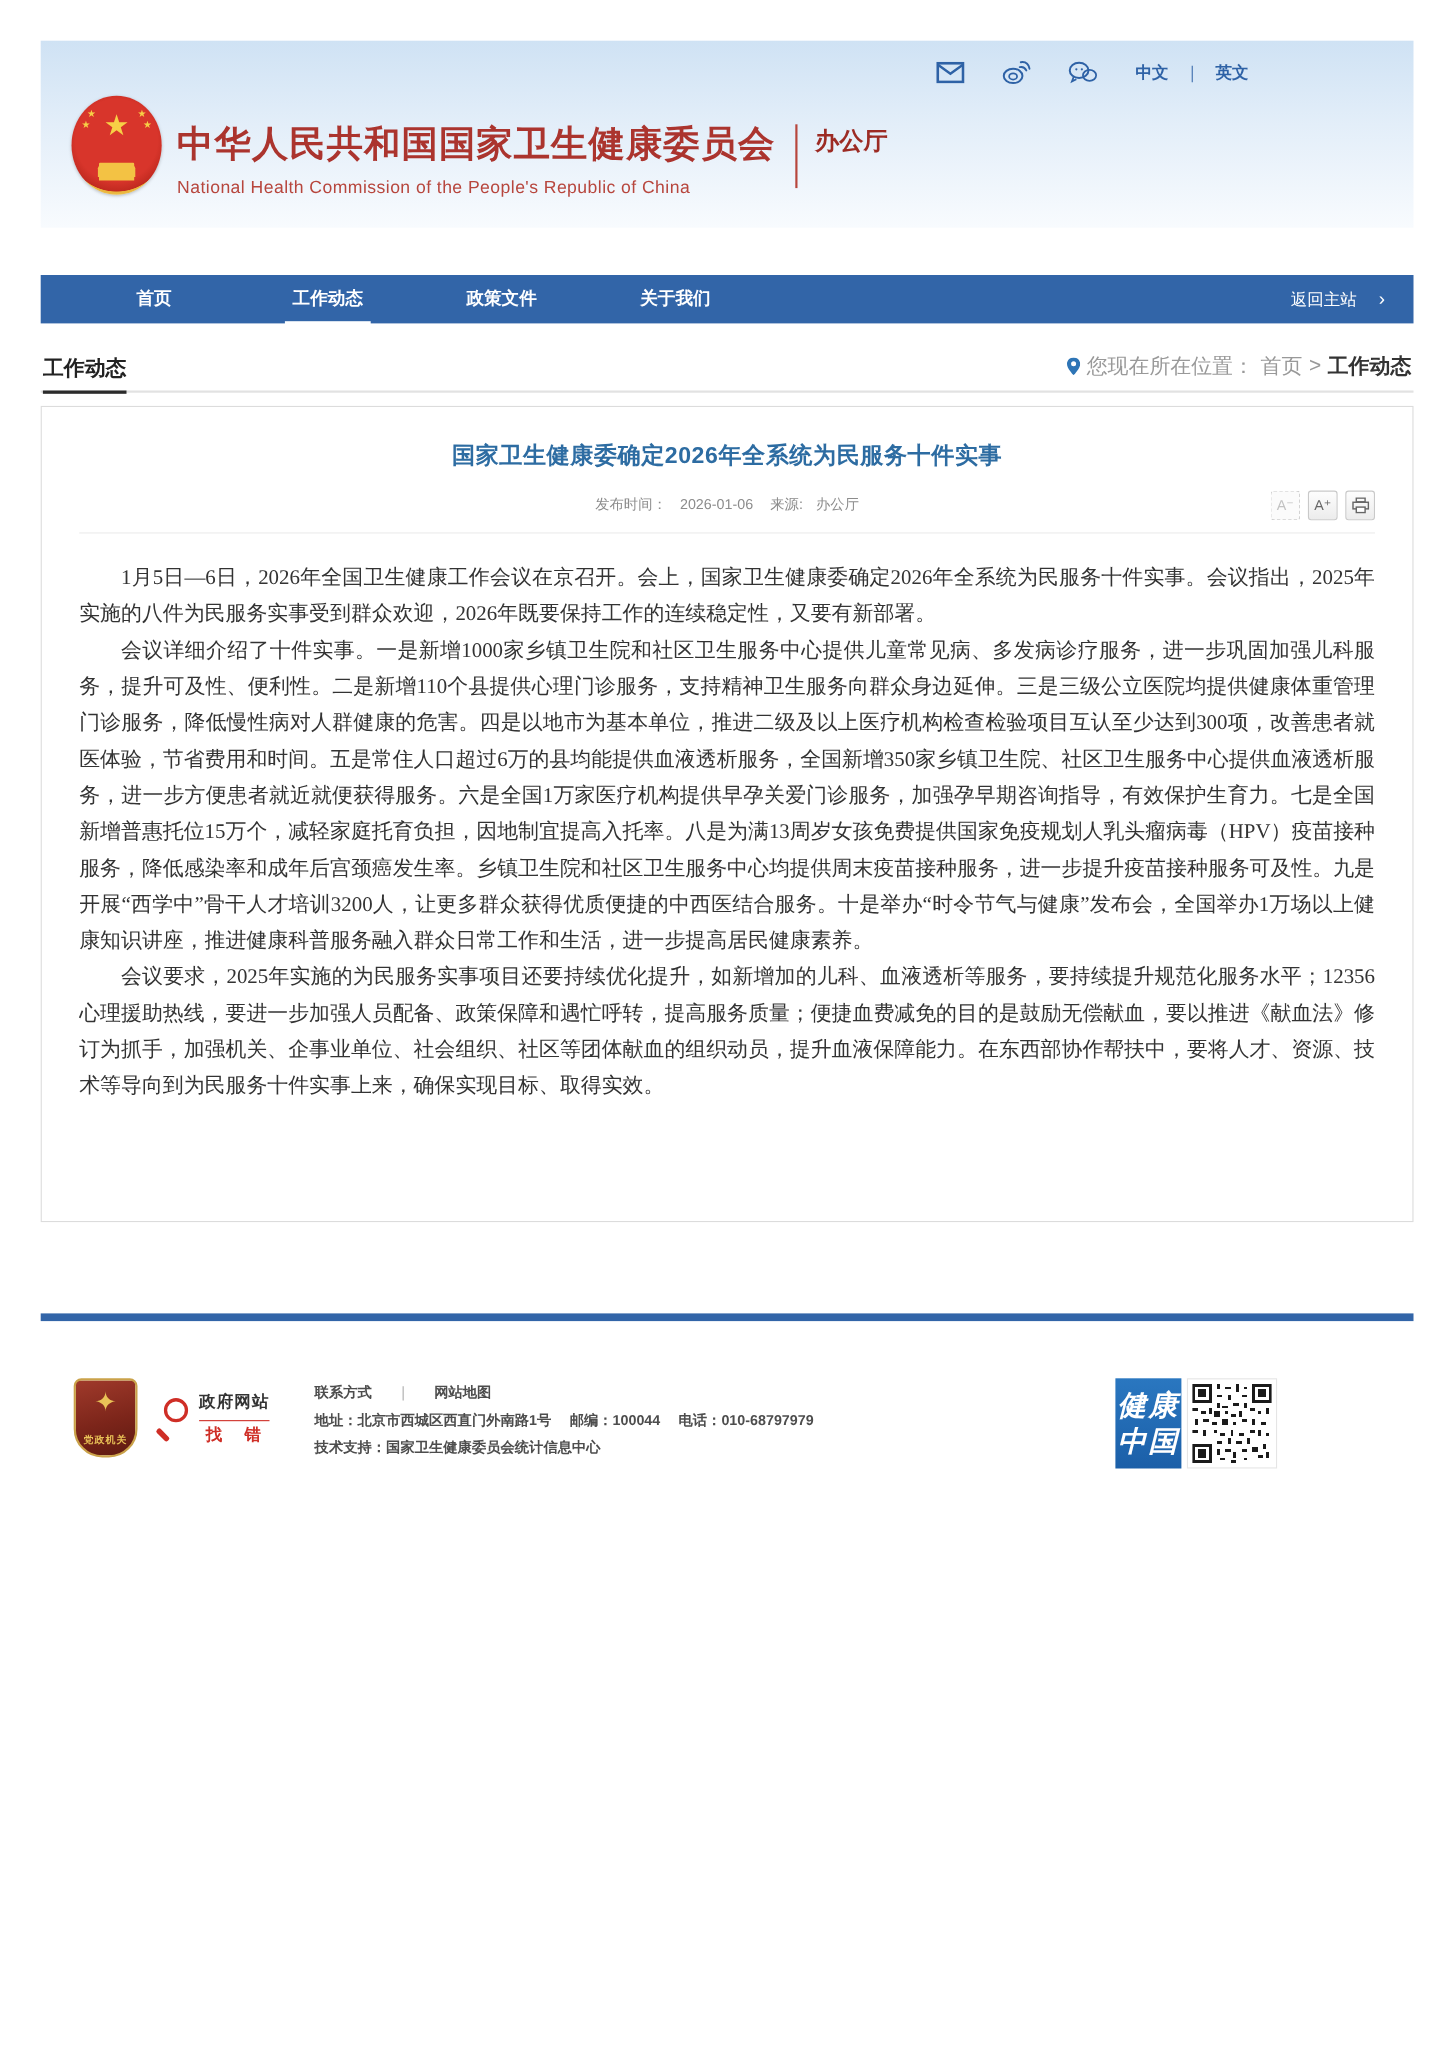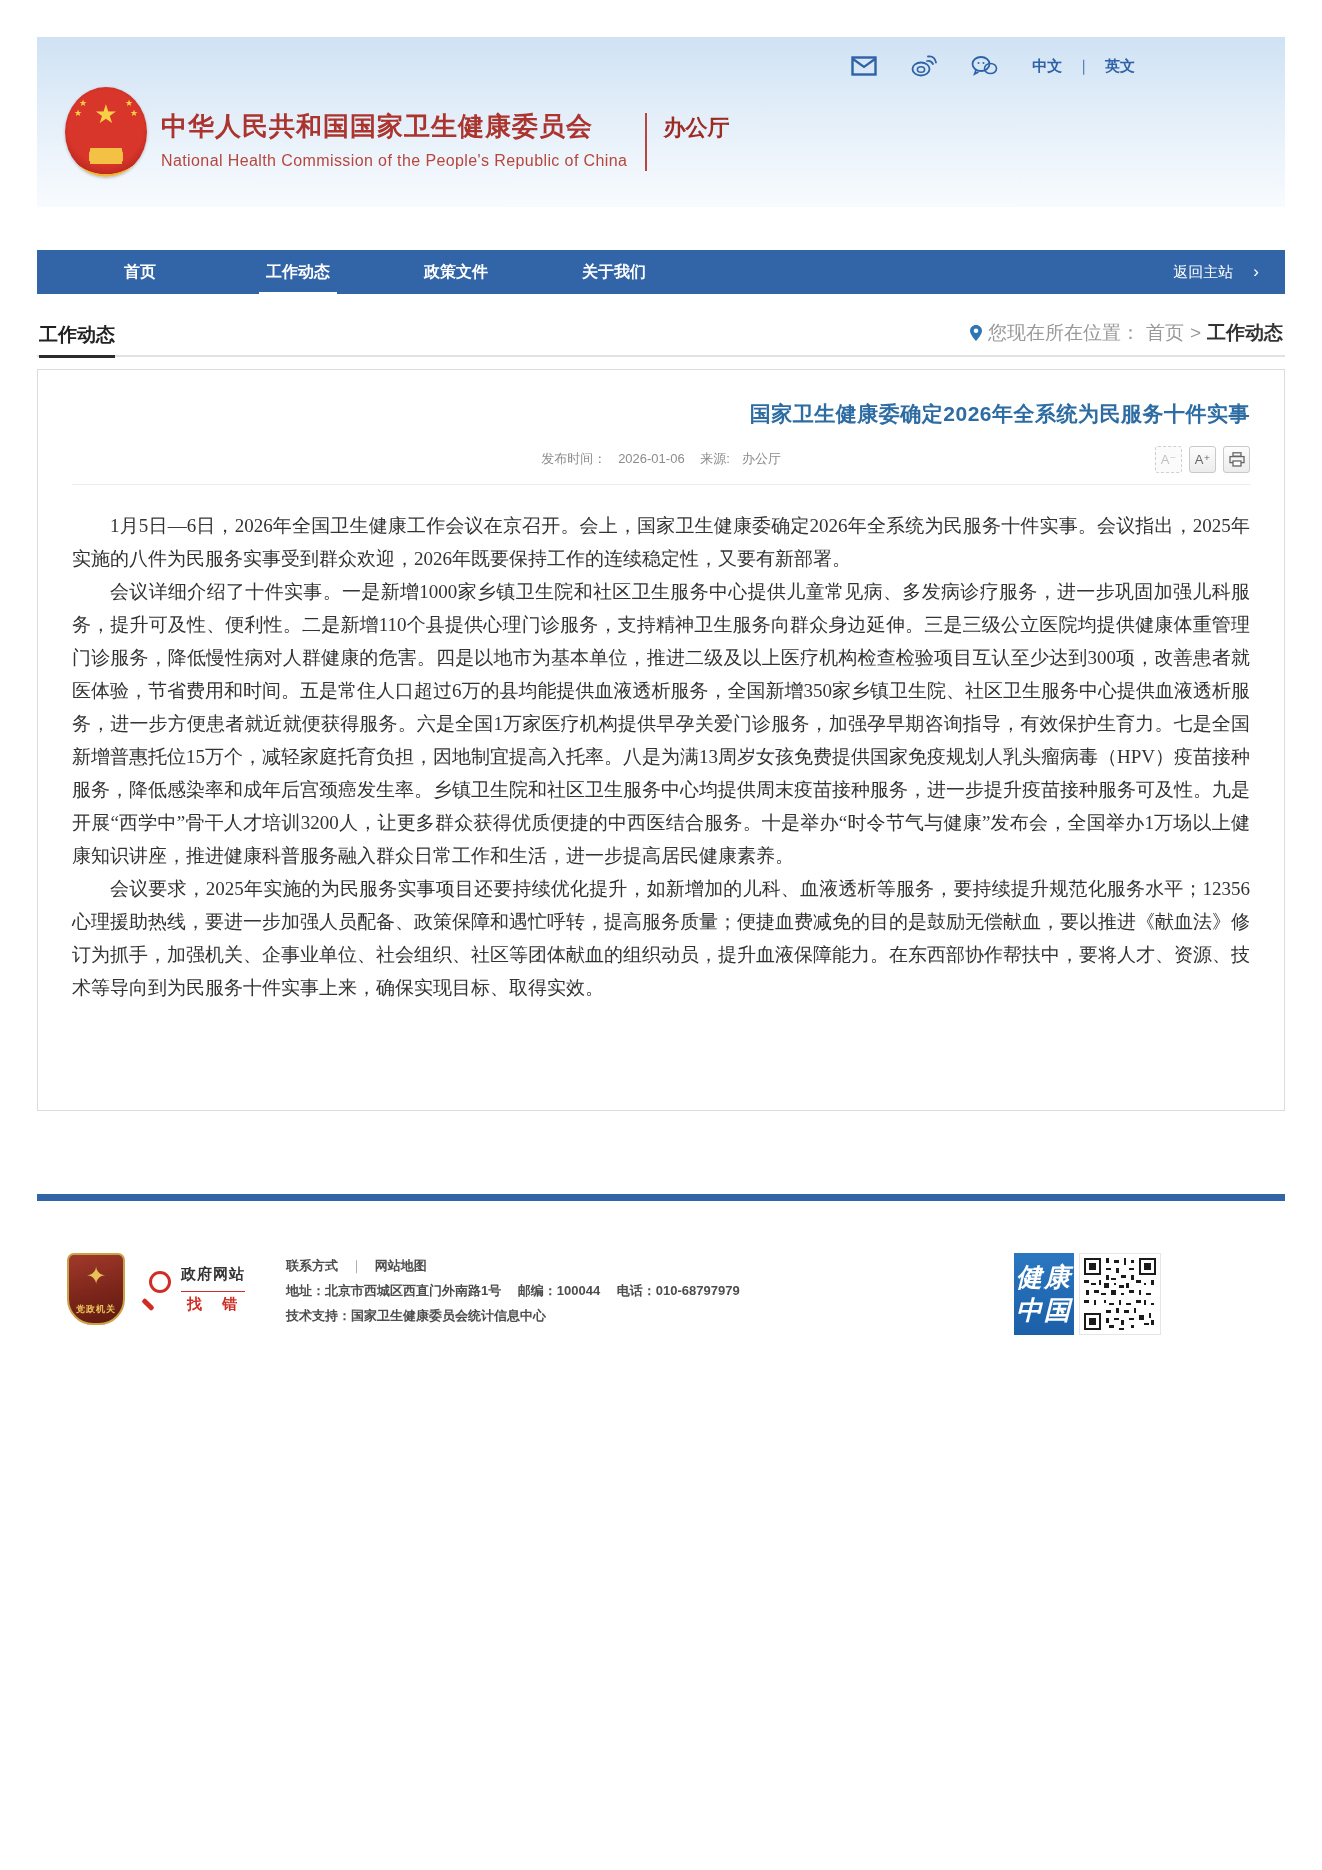--- a/index.html
+++ b/index.html
@@ -33,21 +33,21 @@
   }
   .emblem .star-big { position:absolute; top:14px; left:50%; transform:translateX(-50%);
     color:#f7d046; font-size:26px; line-height:1; }
   .emblem .star-s { position:absolute; color:#f7d046; font-size:9px; line-height:1; }
   .emblem .gate {
     position:absolute; bottom:16px; left:50%; transform:translateX(-50%);
     width:34px; height:10px; background:#f3c244; border-radius:2px 2px 0 0;
     box-shadow:0 -4px 0 -1px #f3c244, 0 4px 0 -1px #f3c244;
   }
   .titleblock { margin-left:14px; padding-top:22px; }
-  .cn-title { font-size:26px; font-weight:bold; color:#ab342e; letter-spacing:1px;
+  .cn-title { font-size:33px; font-weight:bold; color:#ab342e; letter-spacing:1px;
     font-family:"Liberation Serif","DejaVu Serif",serif; }
   .en-title { font-size:16px; color:#b7463d; margin-top:8px; letter-spacing:.4px; }
   .hdr-div { width:2px; height:58px; background:#b7463d; margin:26px 16px 0 18px; }
   .dept { font-size:22px; font-weight:bold; color:#9c2b24; padding-top:26px;
     font-family:"Liberation Serif","DejaVu Serif",serif; }
 
   
   .nav {
     margin-top:43px; height:44px; background:#3265a8;
     display:flex; align-items:center; position:relative;
@@ -80,21 +80,21 @@
     color:#999; padding-bottom:9px; }
   .breadcrumb .cur { color:#333; font-weight:bold; }
   .breadcrumb svg { display:block; }
 
   
   .card {
     margin-top:12px; border:1px solid #dcdcdc; background:#fff;
     min-height:742px; padding:30px 34px 40px;
   }
   .art-title {
-    text-align:right; color:#2d6ca2; font-size:21px; font-weight:bold;
+    text-align:center; color:#2d6ca2; font-size:21px; font-weight:bold;
     letter-spacing:.5px;
   }
   .meta-row {
     position:relative; margin-top:22px; padding-bottom:16px;
     border-bottom:1px solid #ececec; text-align:center;
     color:#8c8c8c; font-size:13px;
   }
   .meta-row .m { margin:0 6px; }
   .tools { position:absolute; right:0; top:-4px; display:flex; gap:7px; }
   .tool-btn {
@@ -129,21 +129,21 @@
     border:3px solid #cf2e26; border-radius:50%; }
   .mag .handle { position:absolute; left:2px; bottom:4px; width:14px; height:5px;
     background:#cf2e26; transform:rotate(45deg); border-radius:2px; }
   .finderr .col { display:flex; flex-direction:column; }
   .finderr .l1 { font-size:15px; font-weight:bold; color:#333; letter-spacing:1px;
     padding-bottom:7px; border-bottom:1px solid #cf2e26; }
   .finderr .l2 { font-size:15px; font-weight:bold; color:#cf2e26; letter-spacing:8px;
     margin-top:3px; text-indent:6px; }
   .foot-text { margin-left:14px; font-size:13px; font-weight:bold; color:#4d4d4d;
     line-height:25px; flex:1 1 auto; }
-  .foot-links { display:flex; gap:12px; align-items:center; }
+  .foot-links { display:flex; gap:22px; align-items:center; }
   .foot-links .dv { color:#9a9a9a; font-weight:normal; }
   .foot-right { display:flex; gap:5px; flex:0 0 auto; margin-right:118px; }
   .hc-logo {
     width:60px; height:82px; background:linear-gradient(180deg,#2a77c0,#1b5fa8);
     color:#fff; font-weight:bold; font-size:26px; line-height:33px;
     display:flex; flex-direction:column; align-items:center; justify-content:center;
     transform-style:flat; letter-spacing:2px;
     font-family:"Liberation Serif","DejaVu Serif",serif; font-style:italic;
   }
   .qr { width:82px; height:82px; background:#fff; border:1px solid #e5e5e5; padding:4px; }

